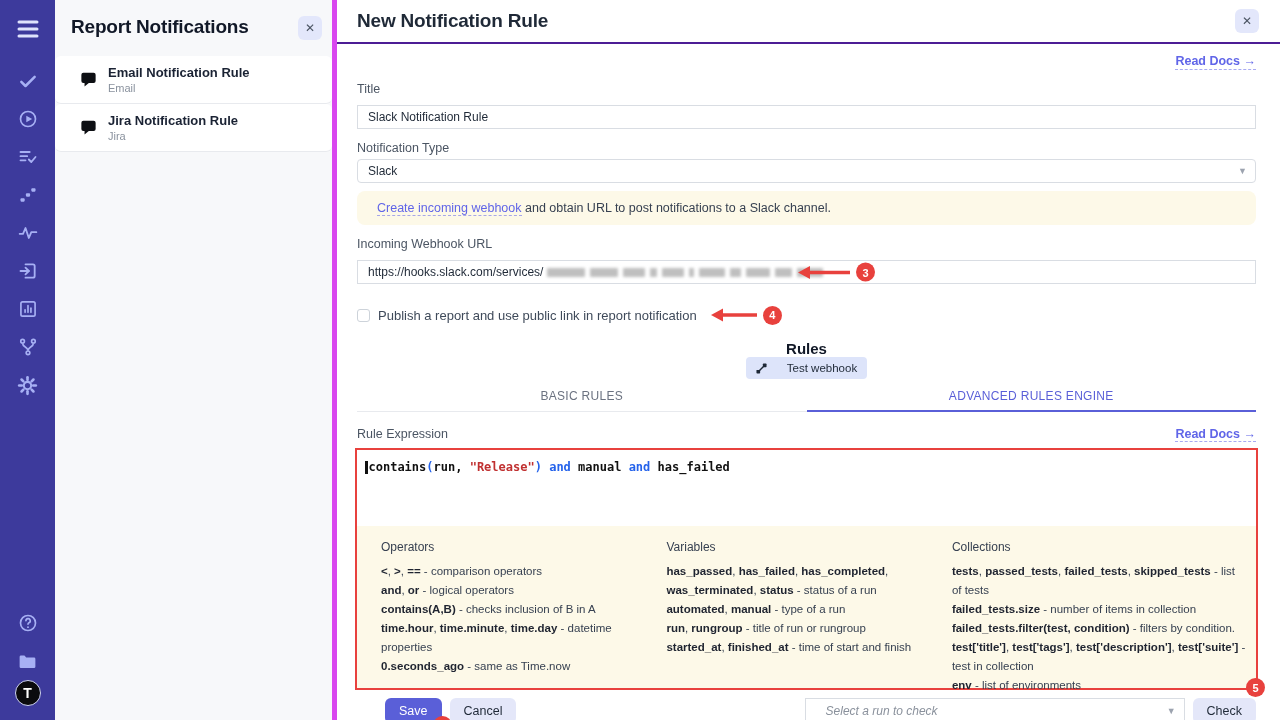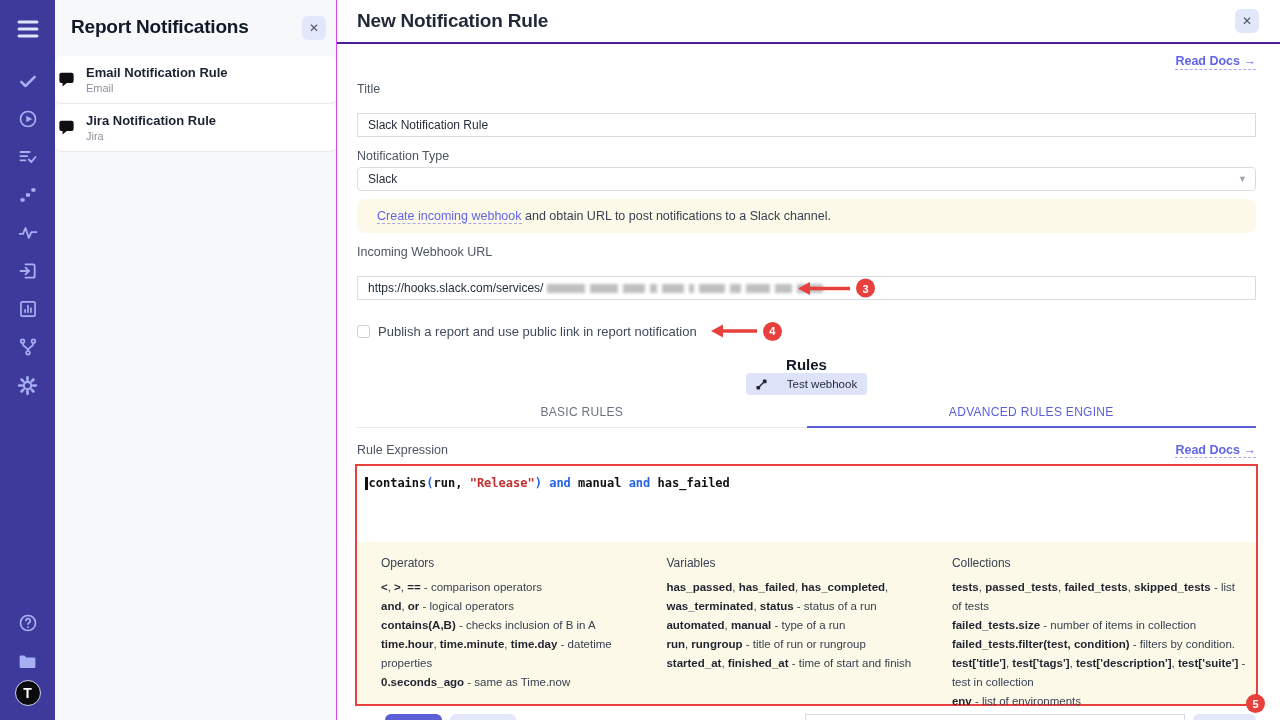--- a/index.html
+++ b/index.html
@@ -13,46 +13,46 @@
     cursor:pointer; }
   .sb-icon svg { display:block; }
   .sb-top { margin-top:10px; margin-bottom:14px; }
   .sb-spacer { flex:1; }
   .avatar { width:26px; height:26px; border-radius:50%; background:#0b0b0e; color:#fff;
     font-weight:700; font-size:14px; display:flex; align-items:center; justify-content:center;
     margin-bottom:14px; border:1px solid #cfd4f2; }
 
   
   .panel { position:absolute; left:55px; top:0; width:282px; height:720px;
-    background:#f7f8fa; border-right:1px solid #d946ef; }
+    background:#f7f8fa; border-right:5px solid #d946ef; }
   .panel-header { display:flex; align-items:flex-start; justify-content:space-between;
     padding:16px 10px 10px 16px; }
   .panel-title { font-size:19px; font-weight:800; color:#111827; letter-spacing:-0.2px; }
   .close-btn { width:24px; height:24px; border-radius:6px; background:#e3e7fb; color:#4b5563;
     font-size:12px; display:flex; align-items:center; justify-content:center; cursor:pointer;
     flex:0 0 auto; }
   .panel-list { padding:6px 0 0 0; }
   .panel-item { background:#fff; border-bottom:1px solid #e8eaee; border-radius:6px;
-    display:flex; align-items:center; gap:10px; padding:9px 12px 9px 2px; cursor:pointer; }
+    display:flex; align-items:center; gap:10px; padding:9px 12px 9px 24px; cursor:pointer; }
   .pi-title { font-size:13px; font-weight:700; color:#1a2233; }
   .pi-sub { font-size:11px; color:#8a929e; margin-top:2px; }
 
   
   .main { position:absolute; left:337px; top:0; width:943px; height:720px; background:#fff; }
   .main-header { height:44px; border-bottom:2px solid #4c1d95; display:flex;
     align-items:center; justify-content:space-between; padding:0 21px 0 20px; }
   .main-title { font-size:19px; font-weight:800; color:#1f2937; letter-spacing:-0.2px; }
   .content { padding:0 24px 0 20px; }
 
   .read-docs-row { margin-top:10px; height:16px; display:flex; justify-content:flex-end; }
   .read-docs { font-size:12.5px; color:#6065e8; cursor:pointer; text-decoration:none;
     border-bottom:1px dashed rgba(96,101,232,.55);font-weight:bold; }
 
   .field-label { margin-top:12px; font-size:12.5px; color:#4b5563; height:15px; }
-  .text-input { margin-top:16px; height:24px; border:1px solid #d9dde3; border-radius:0;
+  .text-input { margin-top:8px; height:24px; border:1px solid #d9dde3; border-radius:0;
     width:100%; display:flex; align-items:center; padding:0 10px; font-size:12px; color:#1f2937;
     background:#fff; position:relative; }
   .selectbox { margin-top:3px; height:24px; border:1px solid #d9dde3; border-radius:4px;
     width:100%; display:flex; align-items:center; justify-content:space-between;
     padding:0 8px 0 10px; font-size:12px; color:#1f2937; background:#fff; cursor:pointer; }
   .caret-down { color:#9ca3af; font-size:9px; }
 
   .info-box { margin-top:8px; background:#fdf9e8; border-radius:8px; height:34px;
     display:flex; align-items:center; padding:0 20px; font-size:12.5px; color:#374151; }
   .link-dashed { color:#6065e8; cursor:pointer; border-bottom:1px dashed rgba(96,101,232,.55); }

